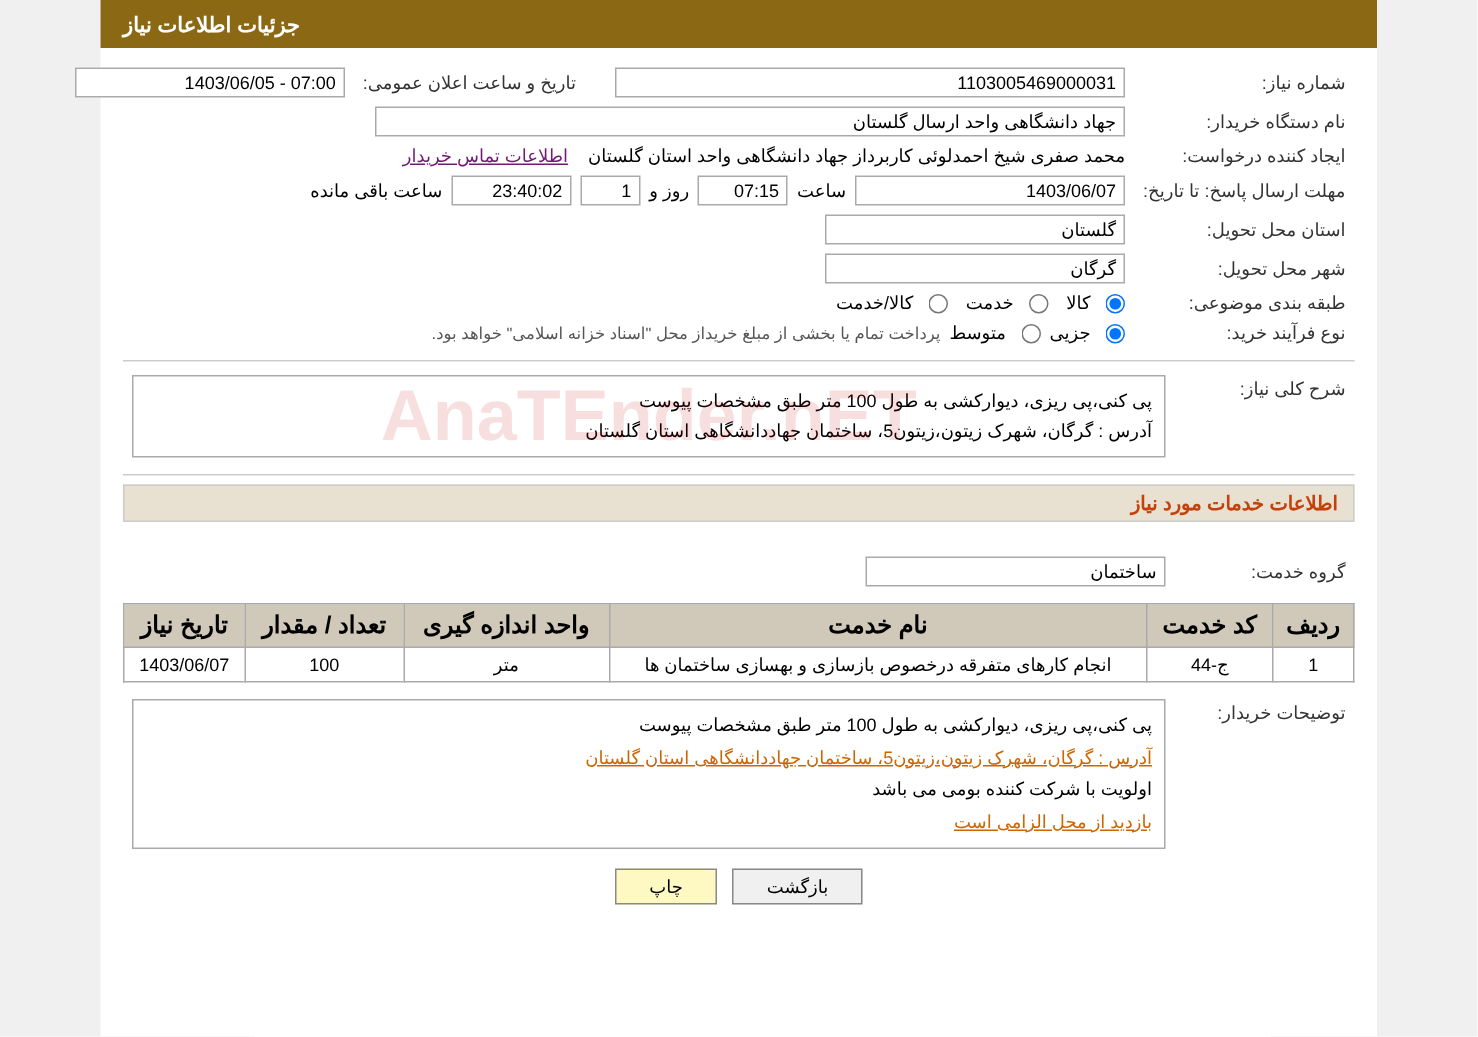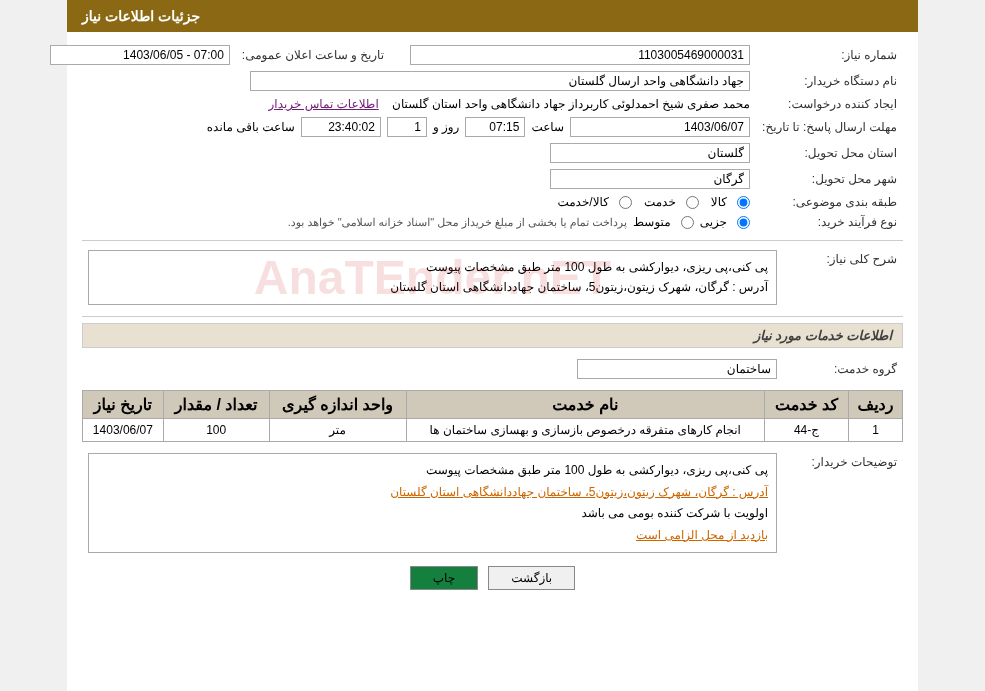--- a/index.html
+++ b/index.html
@@ -23,27 +23,26 @@
       font-size: 14px;
       font-weight: bold;
       direction: rtl;
     }
     .content {
       padding: 10px 15px;
     }
     .section-title {
       background: #e8e0d0;
       border: 1px solid #ccc;
-      color: #404040;
+      color: #c2410c;
       font-weight: bold;
       font-size: 13px;
       padding: 4px 10px;
-      margin-bottom: 8px;
+      margin-bottom: 20px;
       text-align: right;
-      font-style: italic;
     }
     .info-table {
       width: 100%;
       border-collapse: collapse;
       margin-bottom: 8px;
     }
     .info-table td {
       padding: 3px 6px;
       vertical-align: middle;
       font-size: 12px;
@@ -146,21 +145,21 @@
     }
     .btn {
       padding: 4px 22px;
       font-size: 12px;
       font-family: Tahoma, Arial, sans-serif;
       cursor: pointer;
       border: 1px solid #888;
       background: #f5f5f5;
     }
     .btn-print {
-      background: #15803d;
+      background: #fef9c3;
     }
     .btn-back {
       background: #f0f0f0;
     }
     .watermark-area {
       position: relative;
     }
     .logo-watermark {
       position: absolute;
       top: 50%;

